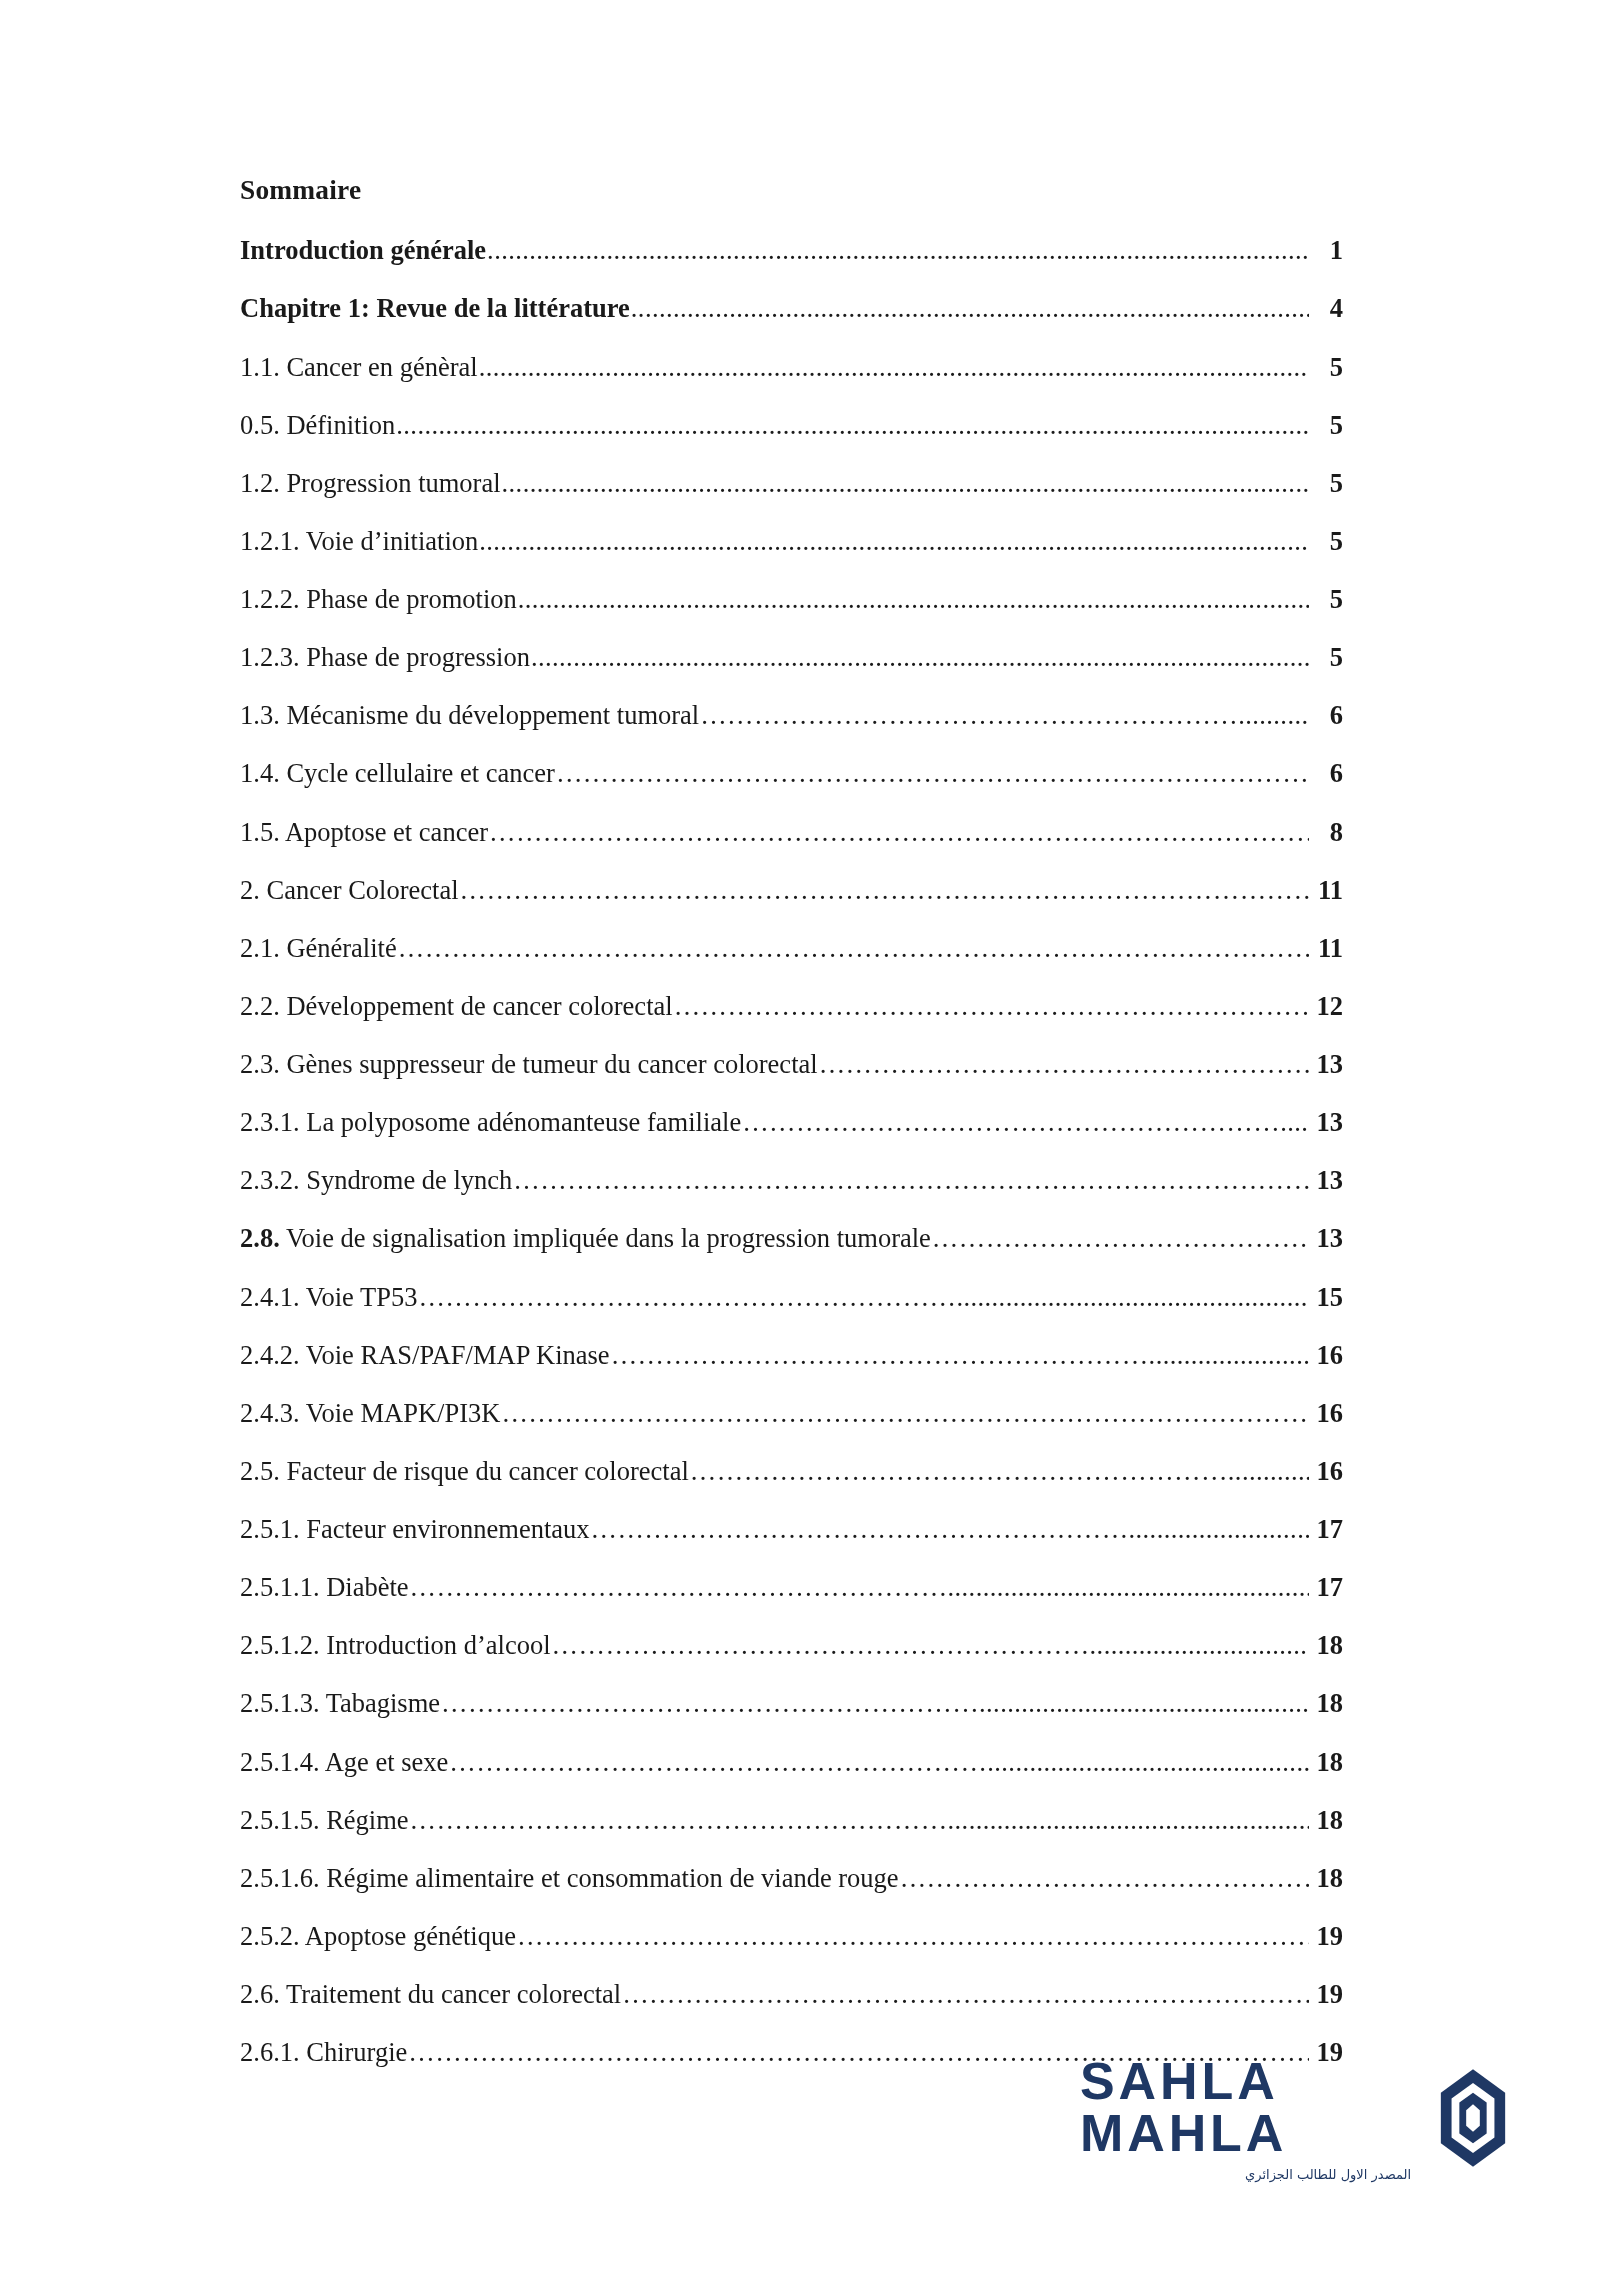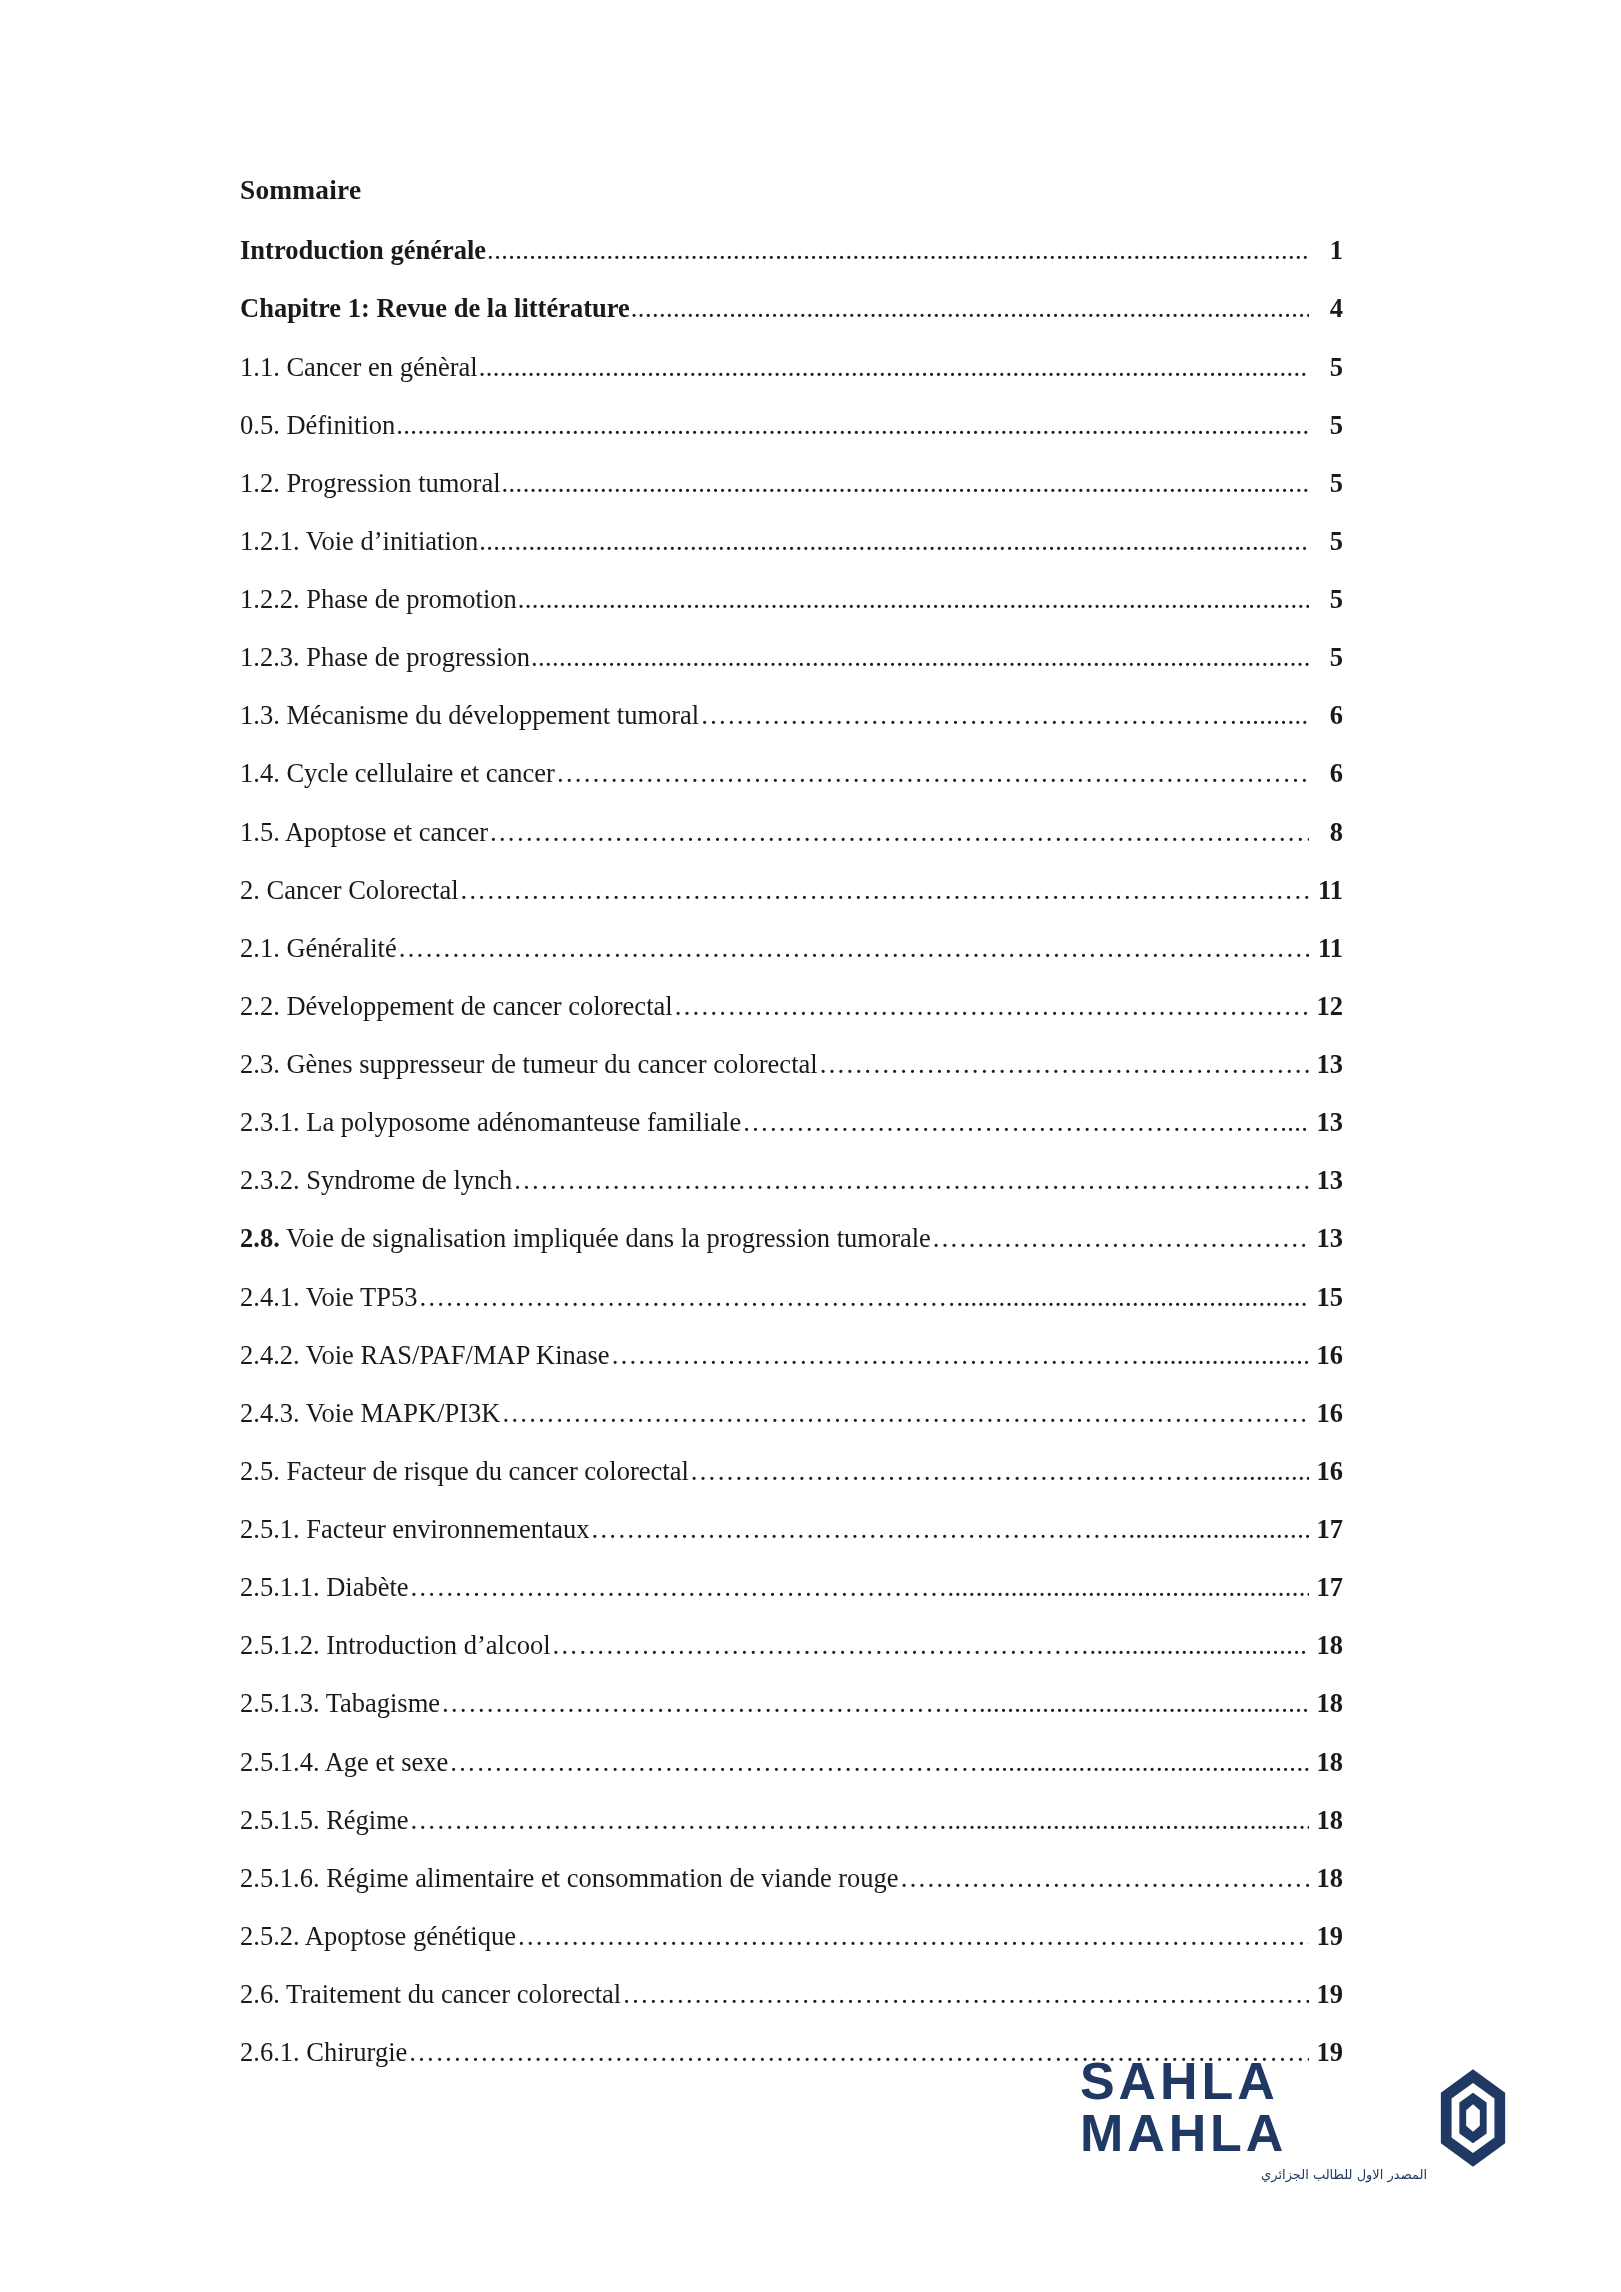--- a/index.html
+++ b/index.html
@@ -82,21 +82,21 @@
   
   .watermark {
     position: absolute;
     right: 110px;
     bottom: 116px;
     width: 431px;
     height: 118px;
     display: flex;
     align-items: center;
     justify-content: flex-end;
-    gap: 8px;
+    gap: 24px;
   }
   .wm-text {
     display: flex;
     flex-direction: column;
     align-items: flex-end;
     line-height: 1;
   }
   .wm-title {
     font-family: "Liberation Sans", sans-serif;
     font-size: 52px;

